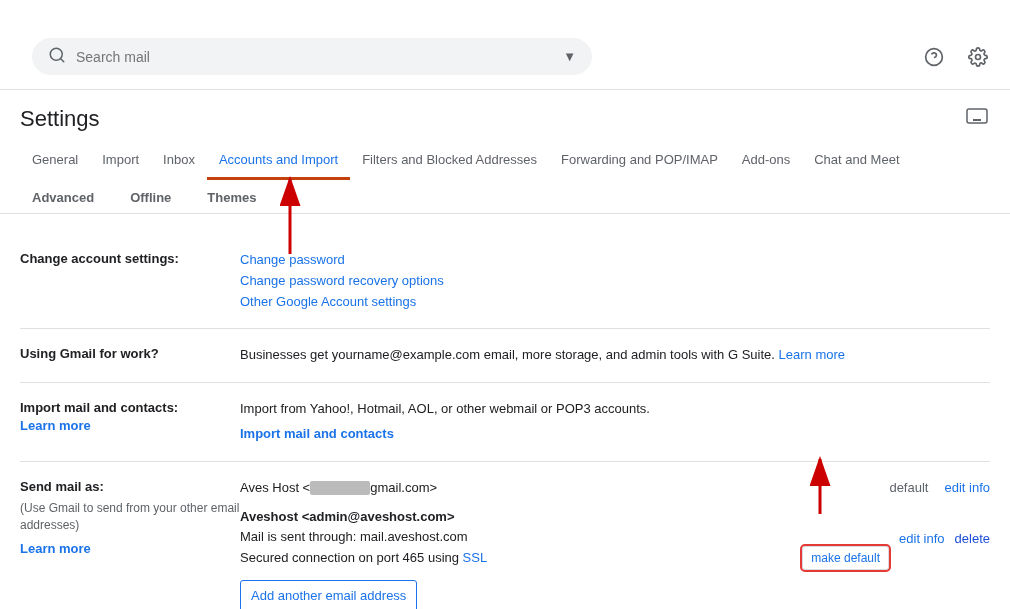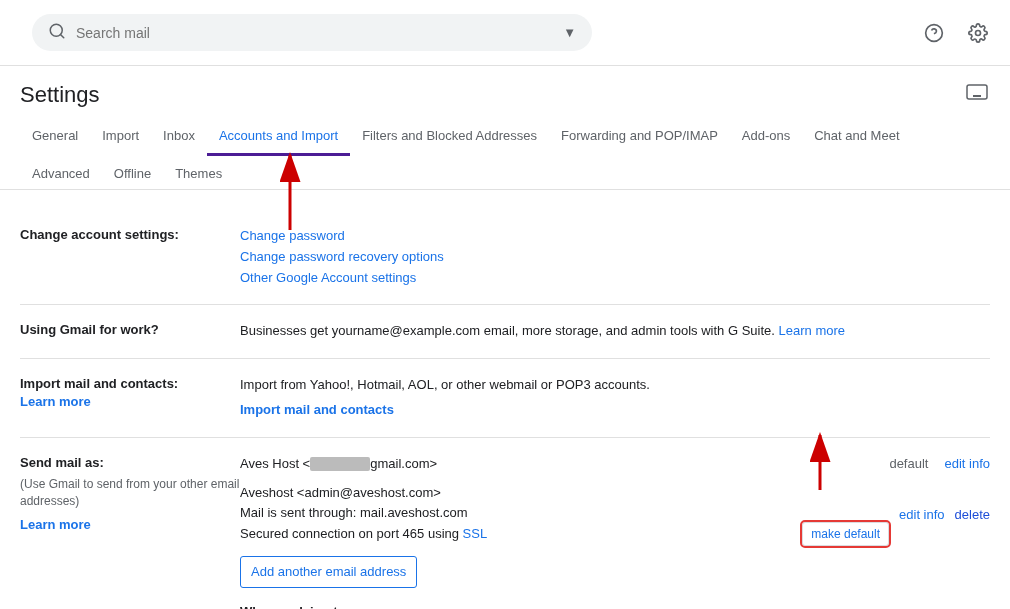--- a/index.html
+++ b/index.html
@@ -15,21 +15,21 @@
     .search-bar input {
       border: none; background: transparent; outline: none;
       font-size: 14px; color: #202124; flex: 1;
     }
     .search-icon-wrap { margin-right: 10px; color: #5f6368; }
     .search-dropdown { color: #5f6368; margin-left: 8px; cursor: pointer; }
 
     
     .top-bar {
       display: flex; align-items: center; justify-content: space-between;
-      padding: 4px 16px; border-bottom: 1px solid #e0e0e0;
+      padding: 4px 16px; border-bottom: 1px solid #e0e0e0; margin-top: 24px;
     }
     .top-right-icons { display: flex; gap: 12px; align-items: center; }
     .icon-btn {
       width: 32px; height: 32px; border-radius: 50%;
       display: flex; align-items: center; justify-content: center;
       cursor: pointer; color: #5f6368; font-size: 18px;
     }
 
     
     .settings-header {
@@ -50,23 +50,23 @@
       border-bottom: none;
     }
     .tab {
       padding: 12px 12px 10px 12px;
       font-size: 13px; color: #5f6368;
       cursor: pointer;
       border-bottom: 3px solid transparent;
       white-space: nowrap;
       text-decoration: none;
     }
-    .tab.active { color: #1a73e8; border-bottom: 3px solid #4c1d95; font-weight: 500; text-align: right; }
+    .tab.active { color: #1a73e8; border-bottom: 3px solid #c2410c; font-weight: 500; text-align: right; }
     .sub-tabs-row {
-      display: flex; gap: 0; padding-top: 0;
+      display: flex; gap: 12px; padding-top: 0; font-weight: bold;
     }
     .sub-tab {
       padding: 10px 12px 8px 12px;
       font-size: 13px; color: #5f6368;
       cursor: pointer;
       white-space: nowrap;
     }
 
     
     .content { padding: 20px 20px; }
@@ -251,21 +251,21 @@
           </div>
           <div style="display:flex; gap:16px; align-items:center;">
             <span class="default-label">default</span>
             <a class="edit-info-link">edit info</a>
           </div>
         </div>
 
         
         <div style="display:flex; align-items:flex-start; justify-content:space-between;">
           <div>
-            <div style="font-weight:normal;">Aveshost &lt;admin@aveshost.com&gt;</div>
+            <div style="font-weight:bold;">Aveshost &lt;admin@aveshost.com&gt;</div>
             <div>Mail is sent through: mail.aveshost.com</div>
             <div>
               Secured connection on port 465 using <a class="link">SSL</a>
             </div>
           </div>
           <div style="display:flex; gap:10px; align-items:center; margin-top:2px;">
             <button class="make-default-btn">make default</button>
             <a class="edit-info-link">edit info</a>
             <a class="delete-link">delete</a>
           </div>

